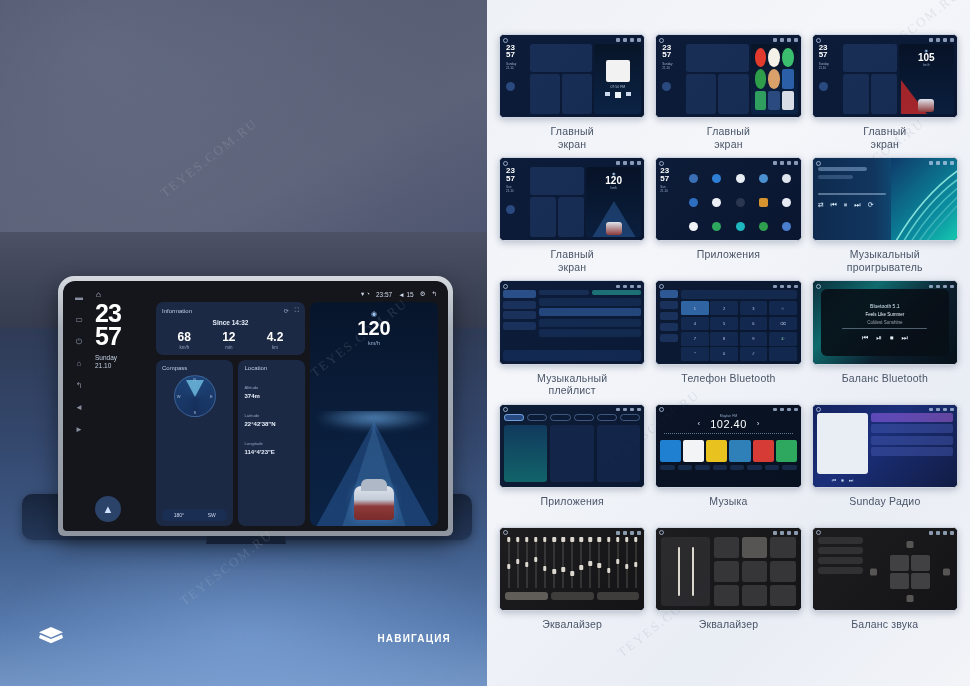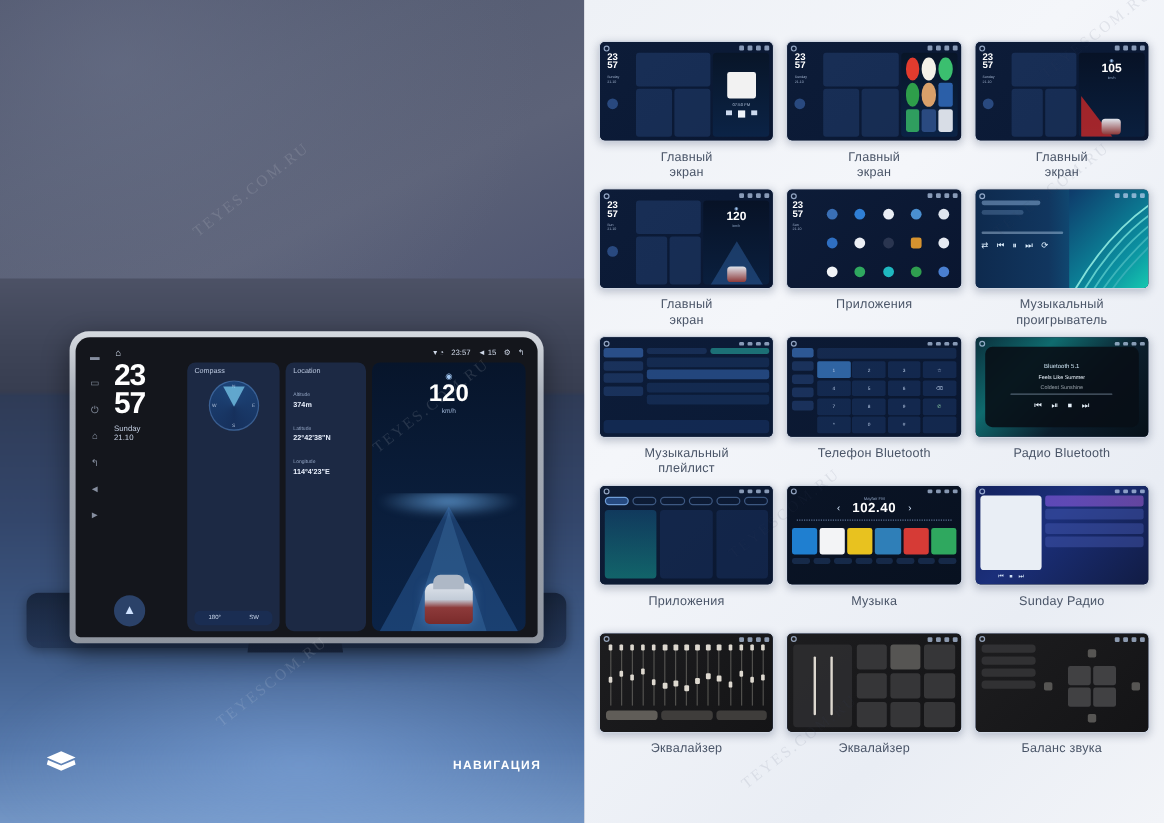--- a/index.html
+++ b/index.html
@@ -318,21 +318,21 @@
   .t-settings .tabs { display:flex; gap:3px; margin-bottom:4px; }
   .t-settings .tabs i { flex:1; height:7px; border-radius:4px; border:.7px solid rgba(110,150,205,.5);
     font-style:normal; }
   .t-settings .tabs i.on { background:rgba(55,105,180,.6); border-color:rgba(130,180,240,.8); }
   .t-settings .cards { display:flex; gap:3px; height:calc(100% - 12px); }
   .t-settings .cards .cd { flex:1; border-radius:3px; background:rgba(25,50,95,.5); }
   .t-settings .cards .cd.g { background: linear-gradient(180deg, rgba(18,70,110,.7), rgba(22,160,150,.55)); }
 
   .t-radio { position:absolute; inset:0; padding:9px 4px 3px 4px;
     background: linear-gradient(135deg,#0a1426,#081120); }
-  .t-radio .freq { text-align:right; color:#fff; font-size:11px; font-weight:700; letter-spacing:.5px;}
+  .t-radio .freq { text-align:right; color:#fff; font-size:11px; font-weight:400; letter-spacing:.5px;}
   .t-radio .sub { text-align:center; color:#8fa3c2; font-size:3.5px; }
   .t-radio .dial { height:4px; margin:3px 4px; border-top:.7px dotted rgba(150,180,225,.6); }
   .t-radio .pres { display:grid; grid-template-columns:repeat(6,1fr); gap:2px; height:22px;}
   .t-radio .pres b { border-radius:2px; }
   .t-radio .botbar { display:flex; gap:3px; margin-top:3px; }
   .t-radio .botbar i { flex:1; height:5px; border-radius:2px; background:rgba(40,70,120,.45); font-style:normal;}
 
   .t-teyes { position:absolute; inset:0; padding:8px 4px 3px 4px; display:flex; gap:3px;
     background: linear-gradient(135deg,#14225e 0%, #1b2f7a 40%, #111c44 100%); }
   .t-teyes .tl { width:38%; display:flex; flex-direction:column; gap:3px;}
@@ -423,20 +423,44 @@
               <div class="hu-time">23</div>
               <div class="hu-time">57</div>
               <div class="hu-day">
                 <div>Sunday</div>
                 <div>21.10</div>
               </div>
               <div class="hu-navbtn">▲</div>
             </div>
 
             <div class="hu-col-mid">
+              <div class="hu-card">
+                <div class="hu-card-hdr">
+                  <span class="t">Information</span>
+                  <span class="ics">
+                    <span>⟳</span>
+                    <span>⛶</span>
+                  </span>
+                </div>
+                <div class="hu-since">Since 14:32</div>
+                <div class="hu-stats">
+                  <div class="hu-stat">
+                    <div class="v">68</div>
+                    <div class="u">km/h</div>
+                  </div>
+                  <div class="hu-stat">
+                    <div class="v">12</div>
+                    <div class="u">min</div>
+                  </div>
+                  <div class="hu-stat">
+                    <div class="v">4.2</div>
+                    <div class="u">km</div>
+                  </div>
+                </div>
+              </div>
 
               <div class="hu-row2">
                 <div class="hu-card hu-compass">
                   <div class="hu-card-hdr">
                       <span class="t">Compass</span>
                     </div>
                   <div class="compass-dial">
                     <span class="n">N</span>
                     <span class="s">S</span>
                     <span class="e">E</span>
@@ -832,21 +856,21 @@
           <div class="tsb">
               <span class="l"></span>
               <span class="r">
                 <i></i>
                 <i></i>
                 <i></i>
                 <i></i>
               </span>
             </div>
         </div>
-        <div class="caption">Радио Bluetooth</div>
+        <div class="caption">Баланс Bluetooth</div>
       </div>
 
       <div class="cell">
         <div class="thumb">
           <div class="t-settings">
             <div class="tabs">
                 <i class="on"></i>
                 <i></i>
                 <i></i>
                 <i></i>

